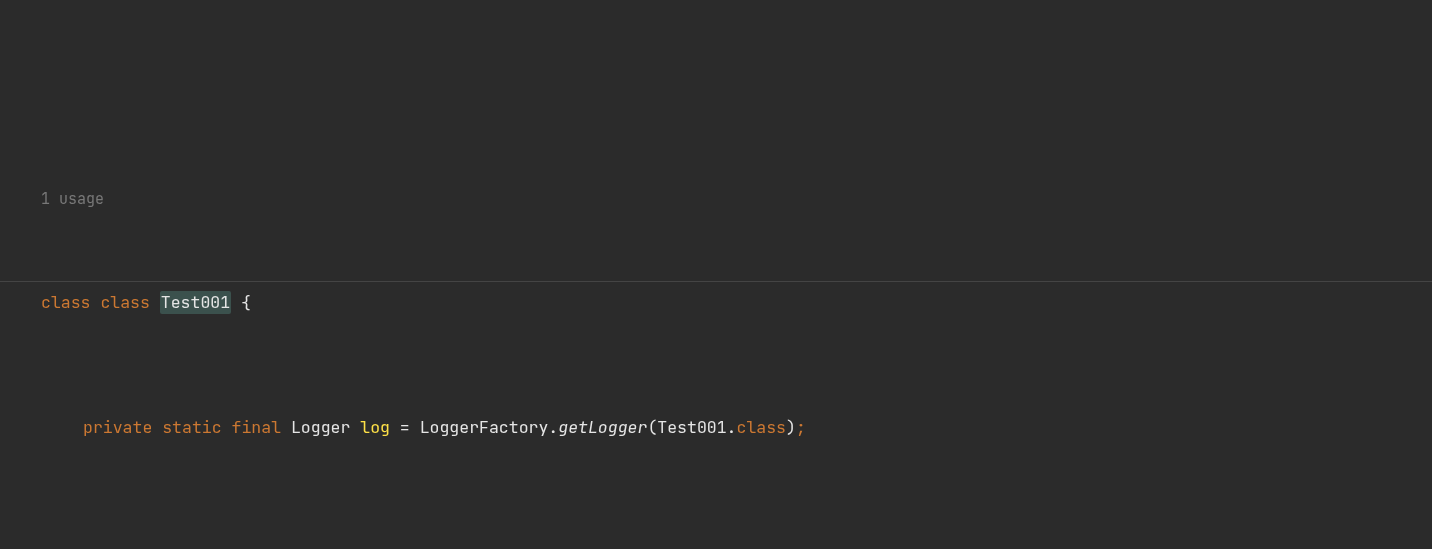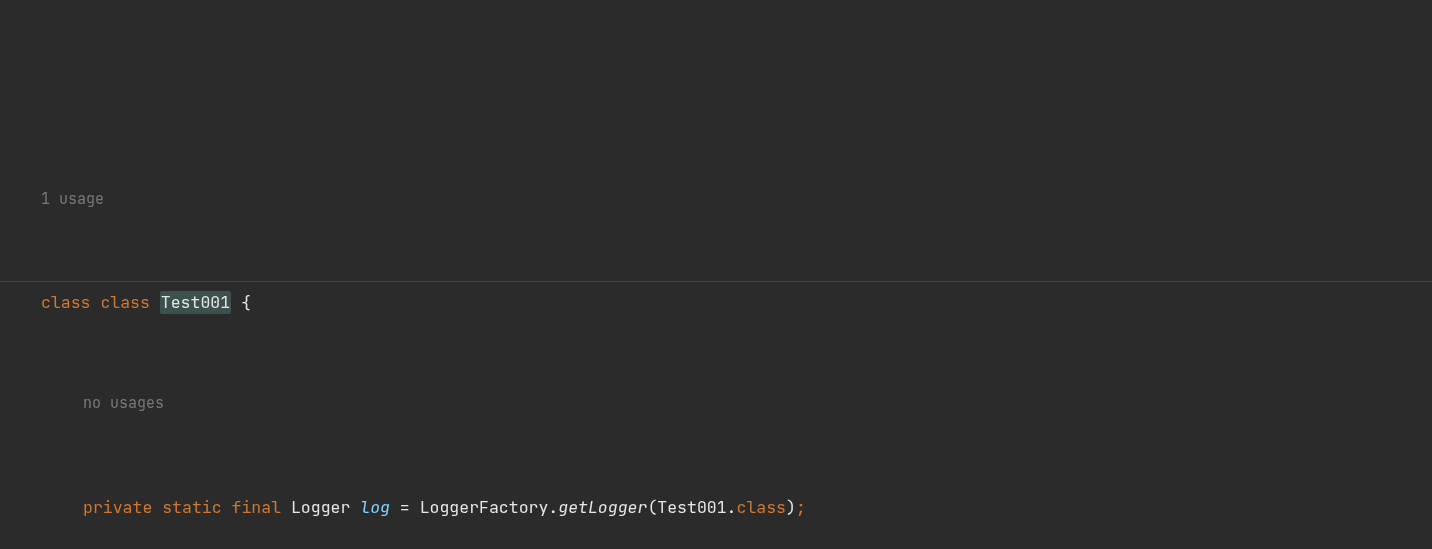--- a/index.html
+++ b/index.html
@@ -18,21 +18,21 @@
       padding: 4px 0 0 12px;
       position: relative;
     }
     .line { height: 33px; display: flex; align-items: flex-start; margin-left: 29px; }
     .hint {
       color: #787878;
       font-style: normal;
       font-size: 15px;
     }
     .kw { color: #cc7832; }
-    .italic-ident { color: #7dd3fc; font-style: italic; }
+    .italic-ident { color: #fde047; }
     .plain { color: #e5e5e5; }
     .semi { color: #cc7832; }
     .highlight-box {
       background: #3b514d;
       border-radius: 2px;
       padding: 0 1px;
     }
     .i1 { padding-left: 42px; }
     .separator-line {
       position: absolute;
@@ -47,21 +47,20 @@
 
 
 
 <div class="editor">
   <div class="separator-line"></div>
 
   <div class="line"><span class="hint">1 usage</span></div>
 
   <div class="line"><span class="kw">class</span><span> </span><span class="kw">class</span><span> </span><span class="plain highlight-box">Test001</span><span> </span><span class="plain">{</span></div>
 
-  <div class="line i1"><span class="hint">no usages</span></div>
 
   <div class="line i1"><span class="kw">private</span><span> </span><span class="kw">static</span><span> </span><span class="kw">final</span><span> </span><span class="plain">Logger</span><span> </span><span class="italic-ident">log</span><span class="plain"> = </span><span class="plain">LoggerFactory</span><span class="plain">.</span><span class="plain" style="font-style:italic">getLogger</span><span class="plain">(</span><span class="plain">Test001</span><span class="plain">.</span><span class="kw">class</span><span class="plain">)</span><span class="semi">;</span></div>
 
   
 
   
 
   
 
   

